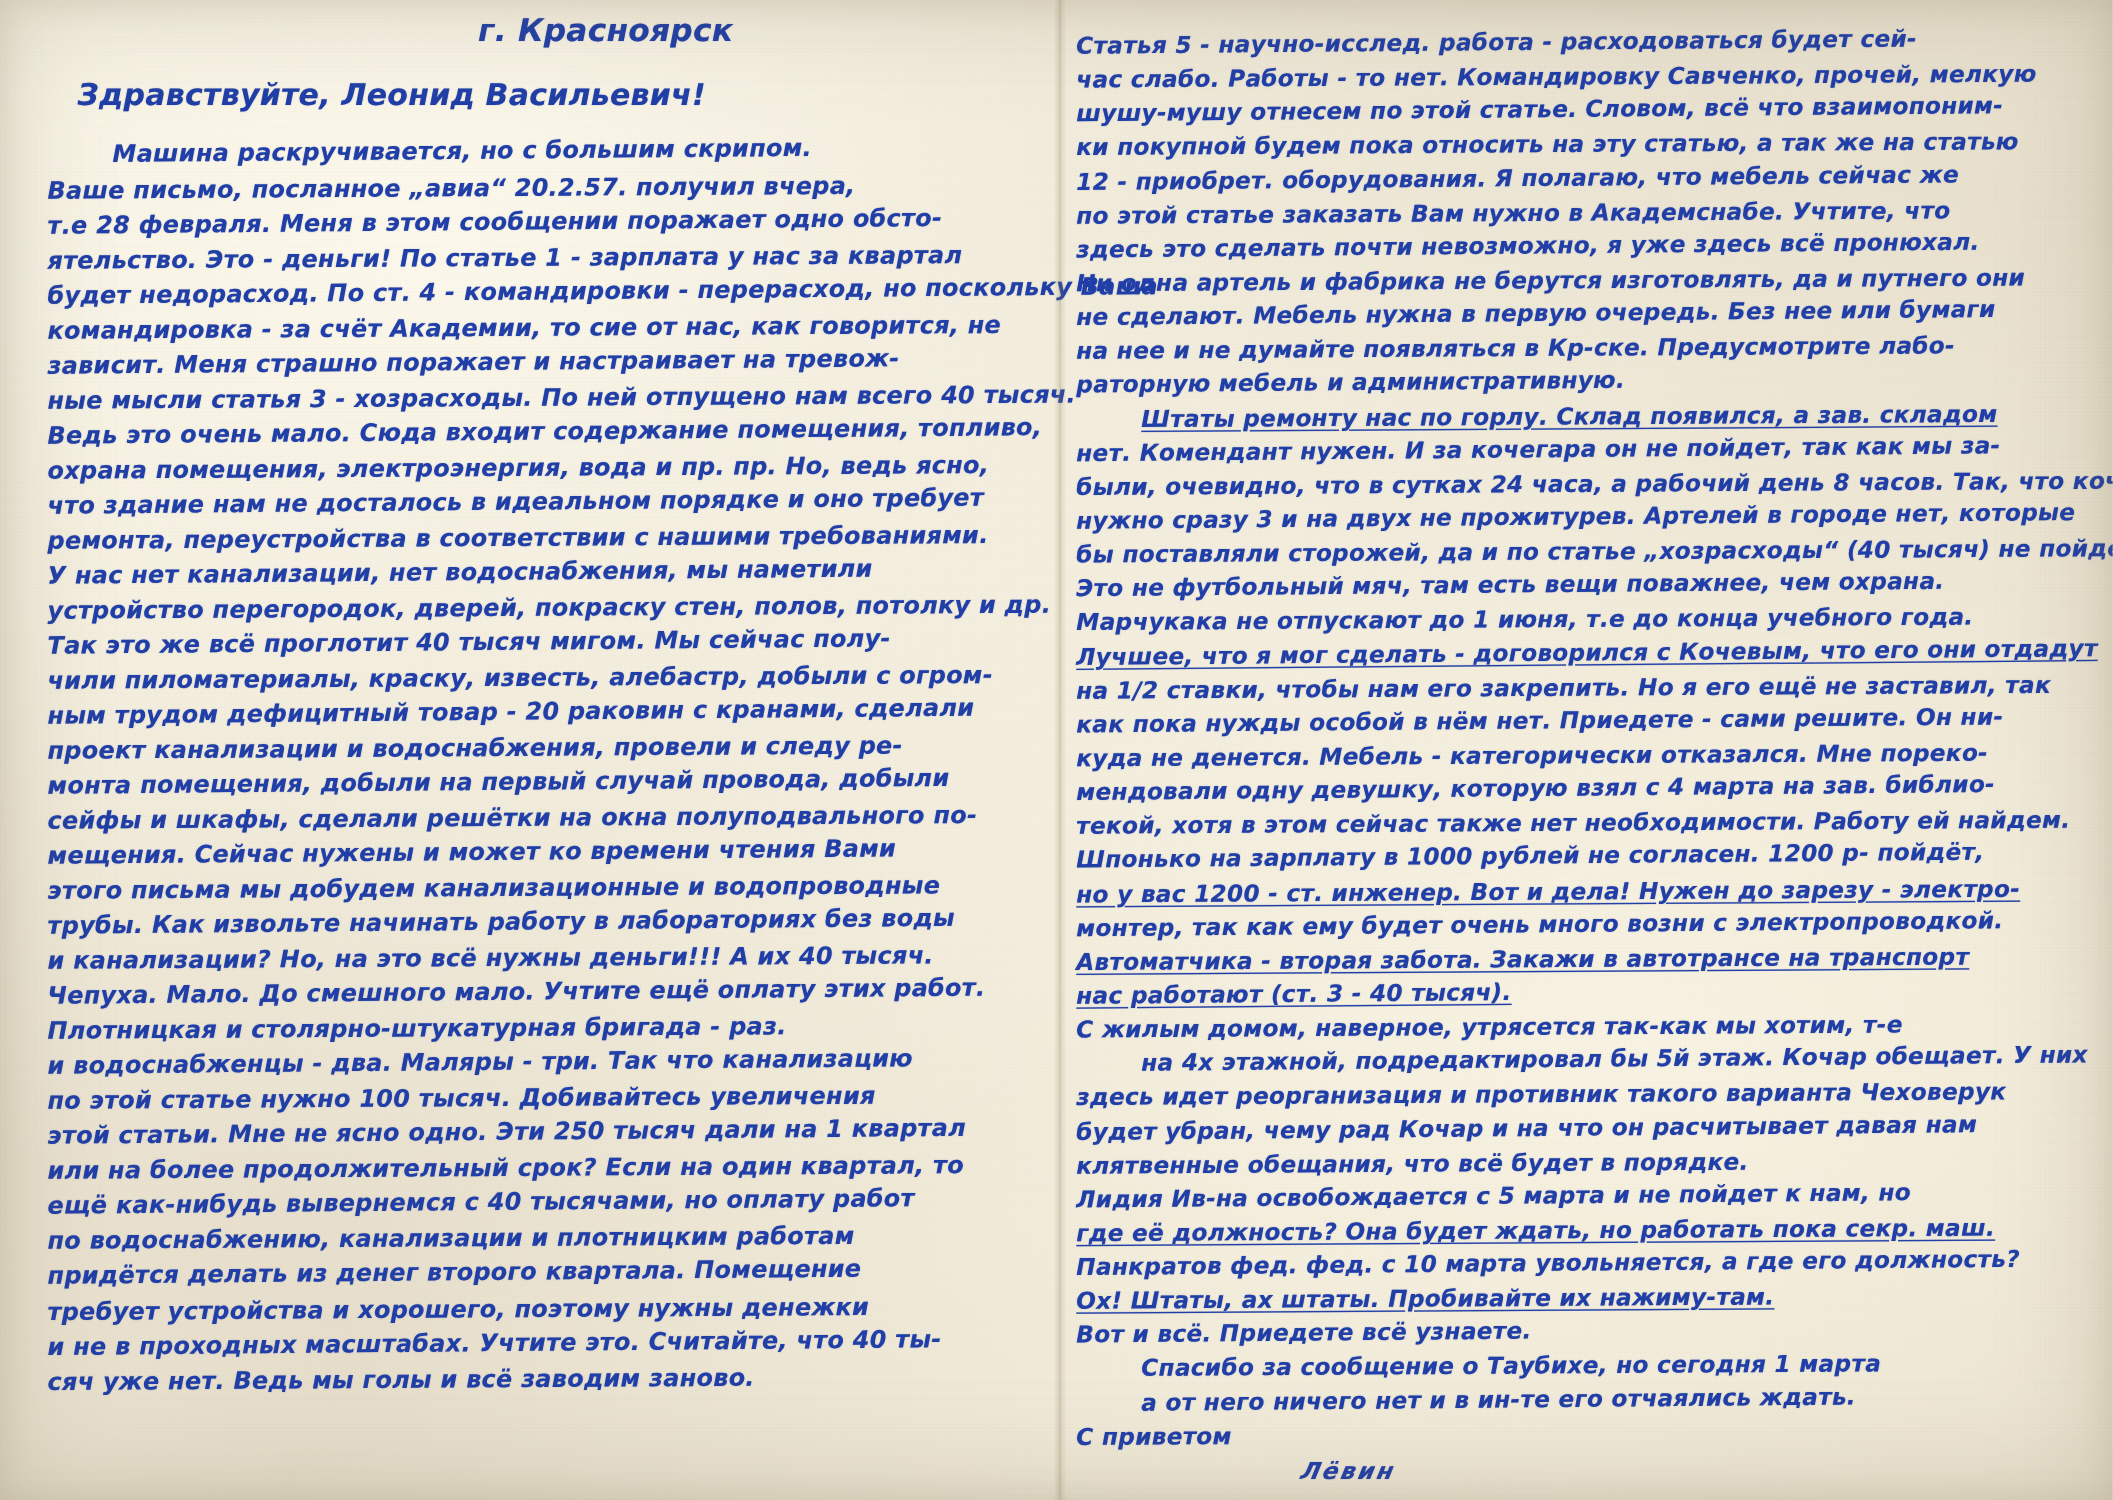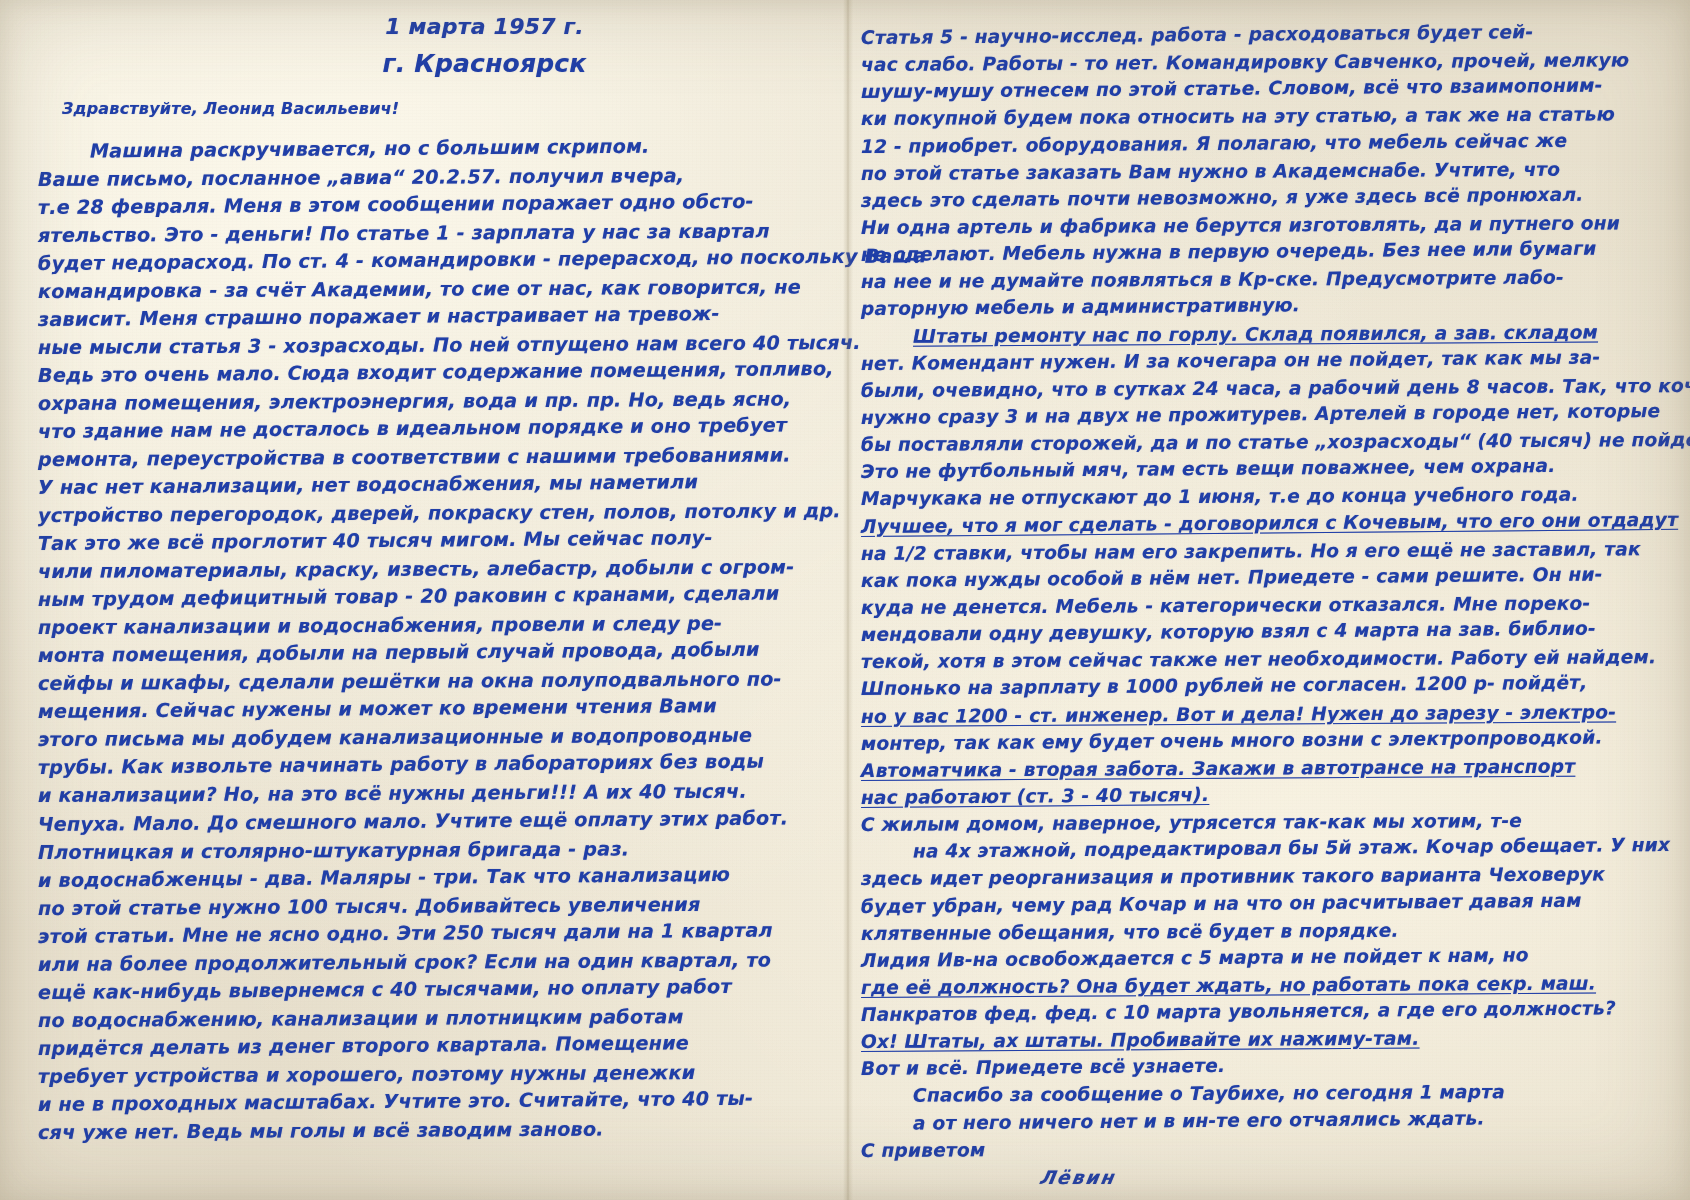--- a/index.html
+++ b/index.html
@@ -77,21 +77,21 @@
     text-align: center;
     font-size: 22px;
     margin: 4px 0 2px 120px;
   }
   .city-line {
     text-align: center;
     font-size: 25px;
     margin: 0 0 14px 120px;
   }
   .salutation {
-    font-size: 16px;
+    font-size: 24px;
     margin: 6px 0 16px 40px;
   }
   .body-left .ln { font-size: 19.2px; }
   .body-left { margin-left: 16px; font-style: italic; }
   .indent { padding-left: 52px; }
   .body-right .ln { font-size: 18.6px; }
   .u { text-decoration: underline; text-underline-offset: 3px; }
   .sign {
     font-size: 26px;
     letter-spacing: 2px;
@@ -102,21 +102,20 @@
   .slant2 { transform: rotate(-0.35deg); }
   .tight { line-height: 1.46; }
 </style>
 </head>
 <body>
 
 <div class="page">
 
   <div class="col col-left">
     <div class="hand">
-      <div class="ln date-line">1 марта 1957 г.</div>
       <div class="ln city-line">г. Красноярск</div>
       <div class="ln salutation">Здравствуйте, Леонид Васильевич!</div>
       <div class="body-left tight">
         <div class="ln indent slant1">Машина раскручивается, но с большим скрипом.</div>
         <div class="ln slant2">Ваше письмо, посланное „авиа“ 20.2.57. получил вчера,</div>
         <div class="ln slant1">т.е 28 февраля. Меня в этом сообщении поражает одно обсто-</div>
         <div class="ln slant2">ятельство. Это - деньги! По статье 1 - зарплата у нас за квартал</div>
         <div class="ln slant1">будет недорасход. По ст. 4 - командировки - перерасход, но поскольку Ваша</div>
         <div class="ln slant2">командировка - за счёт Академии, то сие от нас, как говорится, не</div>
         <div class="ln slant1">зависит. Меня страшно поражает и настраивает на тревож-</div>

